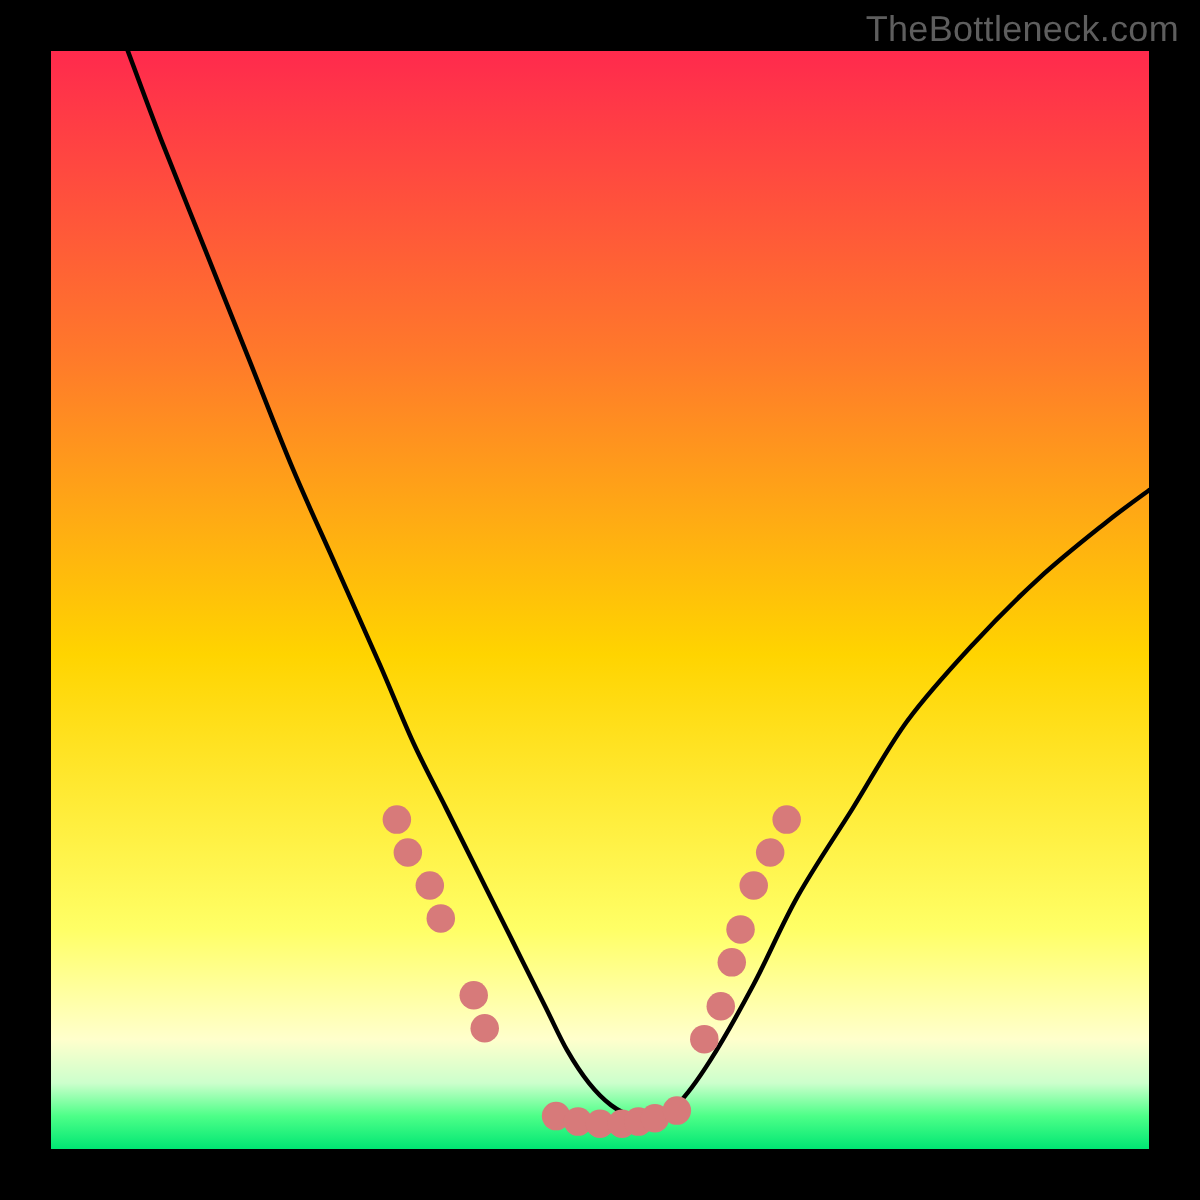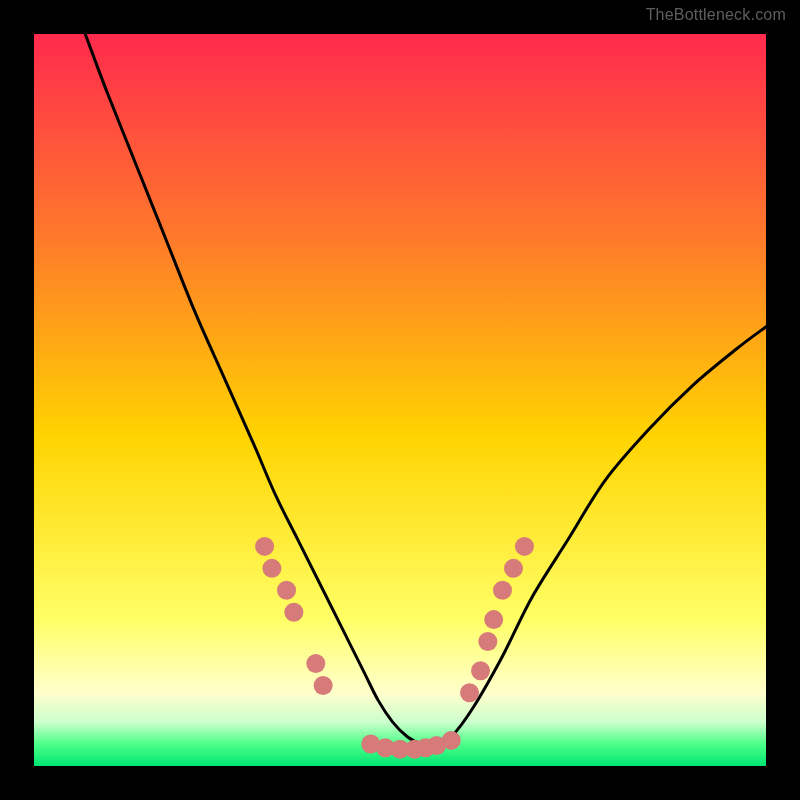--- a/index.html
+++ b/index.html
@@ -31,21 +31,21 @@
     position: absolute;
     inset: 0;
     width: 100%;
     height: 100%;
   }
   .watermark {
     position: absolute;
     top: 6px;
     right: 14px;
     color: #5e5e5e;
-    font-size: 16px;
+    font-size: 24px;
     font-weight: 500;
     letter-spacing: 0.2px;
   }
 </style>
 </head>
 <body>
 
 <div class="frame">
 
   <div class="watermark">TheBottleneck.com</div>

